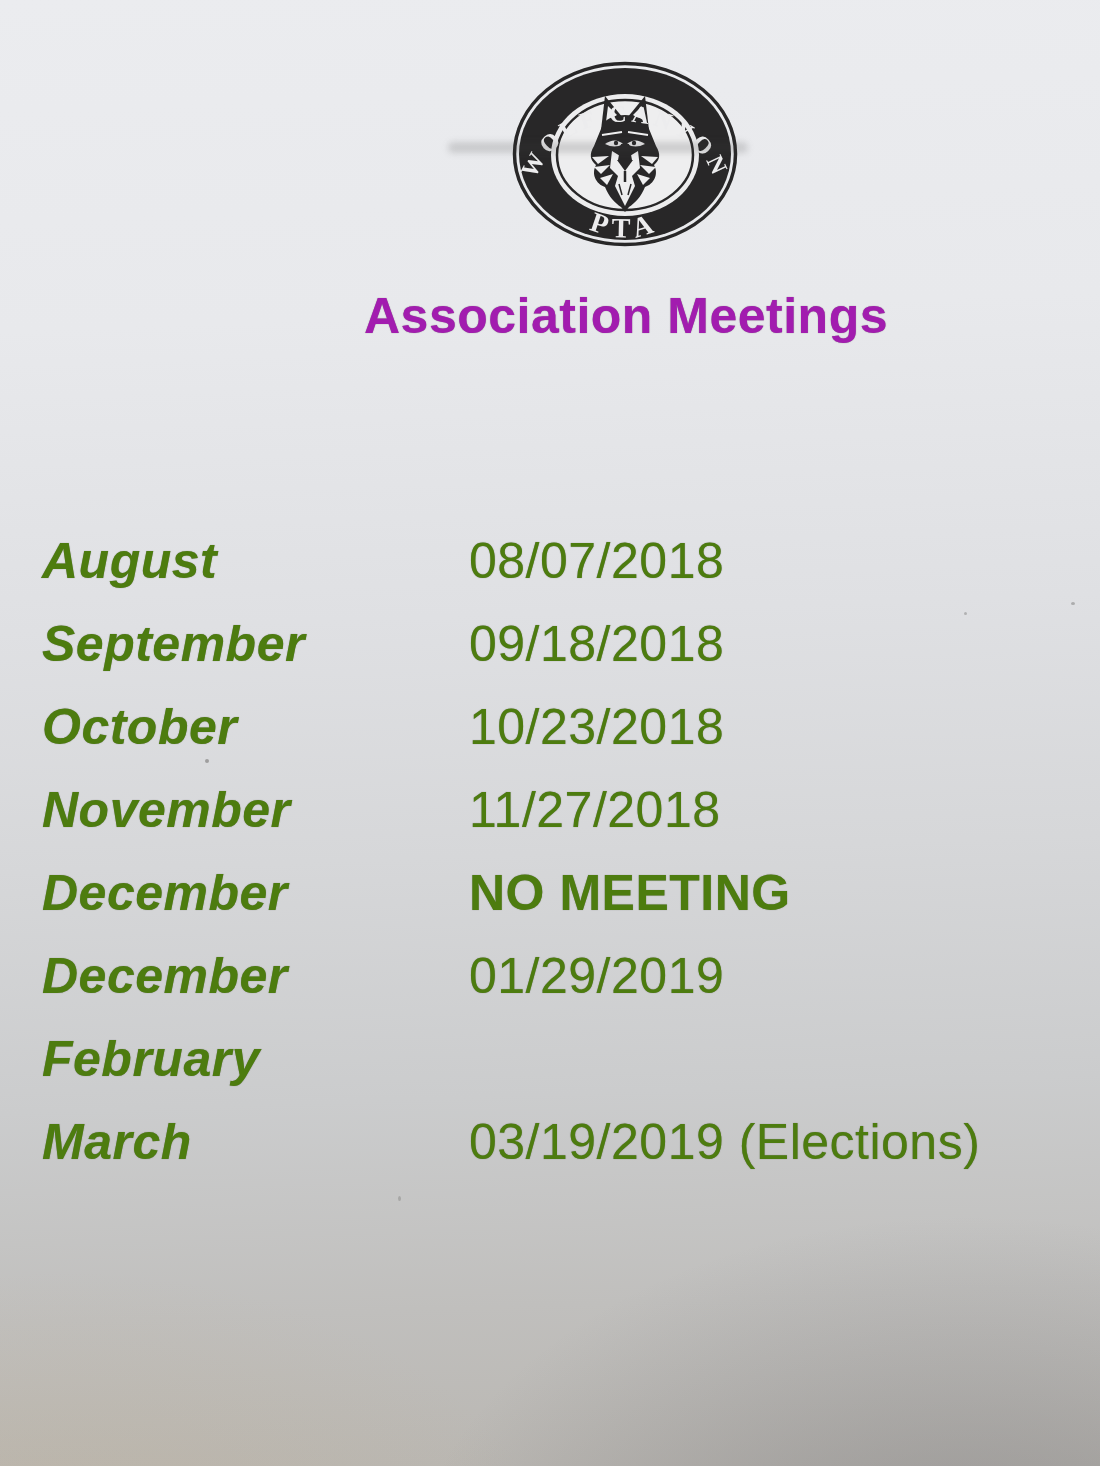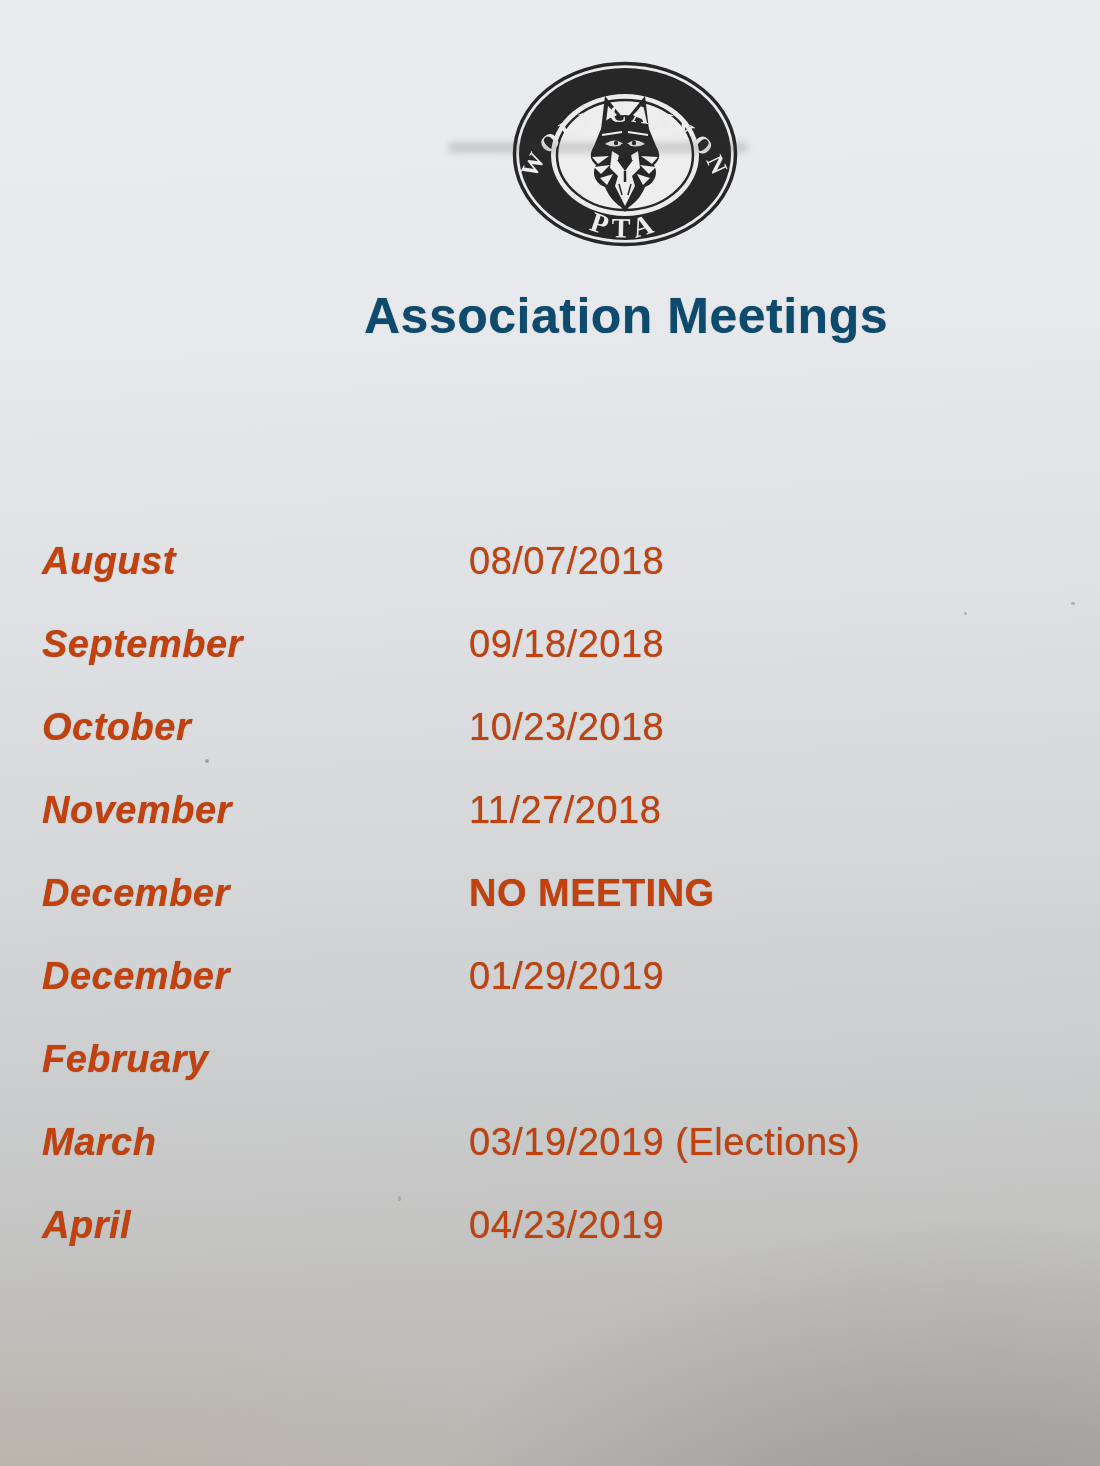--- a/index.html
+++ b/index.html
@@ -45,37 +45,37 @@
 
   .doc-title {
     position: absolute;
     left: 152px;
     top: 287px;
     width: 948px;
     text-align: center;
     font-size: 50px;
     font-weight: bold;
     letter-spacing: 0.5px;
-    color: #0c4a6e;
+    color: #a21caf;
     text-shadow: 0 0 1px rgba(38,37,36,0.55);
     white-space: nowrap;
   }
 
   .schedule {
     position: absolute;
     left: 0;
     top: 520px;
     width: 1100px;
   }
   .row {
     position: relative;
     height: 83px;
     line-height: 83px;
-    font-size: 38px;
-    color: #c2410c;
+    font-size: 50px;
+    color: #4d7c0f;
     text-shadow: 0 0 1px rgba(42,40,39,0.5);
     white-space: nowrap;
   }
   .row .month {
     position: absolute;
     left: 42px;
     font-weight: bold;
     font-style: italic;
     letter-spacing: 0.5px;
   }
@@ -188,22 +188,18 @@
     <span class="month">December</span>
     <span class="date">01/29/2019</span>
   </div>
   <div class="row">
     <span class="month">February</span>
   </div>
   <div class="row">
     <span class="month">March</span>
     <span class="date">03/19/2019 (Elections)</span>
   </div>
-  <div class="row">
-    <span class="month">April</span>
-    <span class="date">04/23/2019</span>
-  </div>
 </div>
 
 <div class="speck s1"></div>
 <div class="speck s2"></div>
 <div class="speck s3"></div>
 <div class="speck s4"></div>
 
 </body></html>

